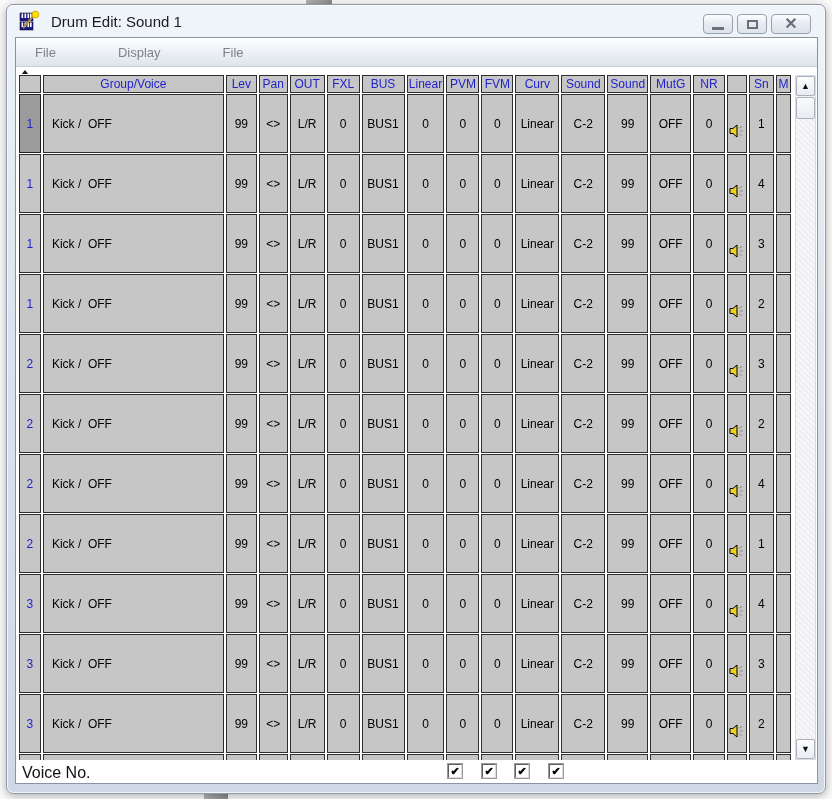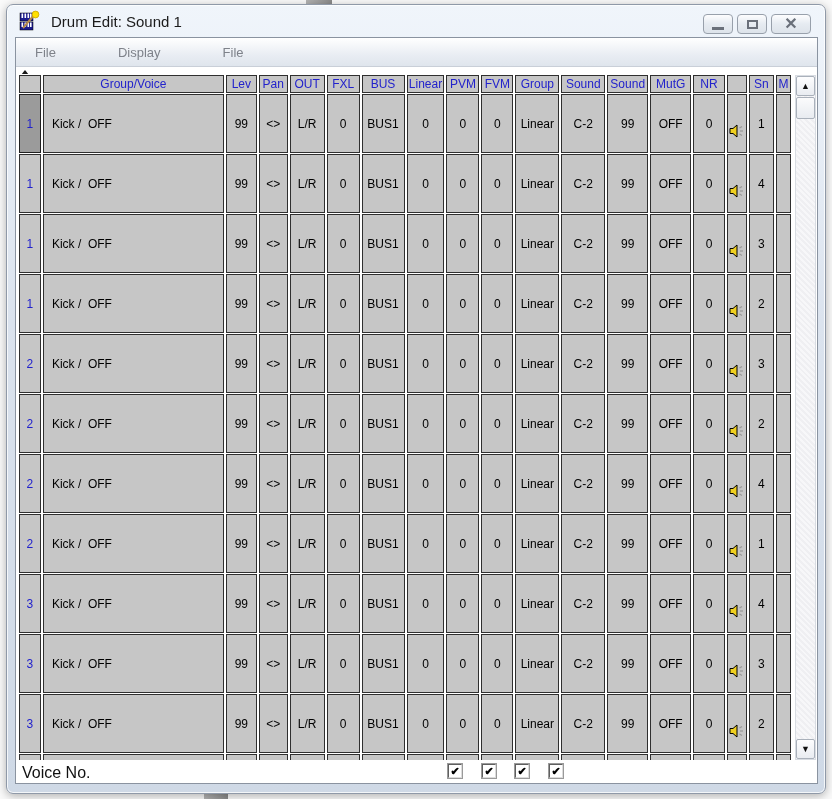--- a/index.html
+++ b/index.html
@@ -139,21 +139,21 @@
               <th></th>
               <th>Group/Voice</th>
               <th>Lev</th>
               <th>Pan</th>
               <th>OUT</th>
               <th>FXL</th>
               <th>BUS</th>
               <th>Linear</th>
               <th>PVM</th>
               <th>FVM</th>
-              <th>Group</th>
+              <th>Curv</th>
               <th>Sound</th>
               <th>Sound</th>
               <th>MutG</th>
               <th>NR</th>
               <th></th>
               <th>Sn</th>
               <th>M</th>
             </tr>
           </thead>
         <tbody>

